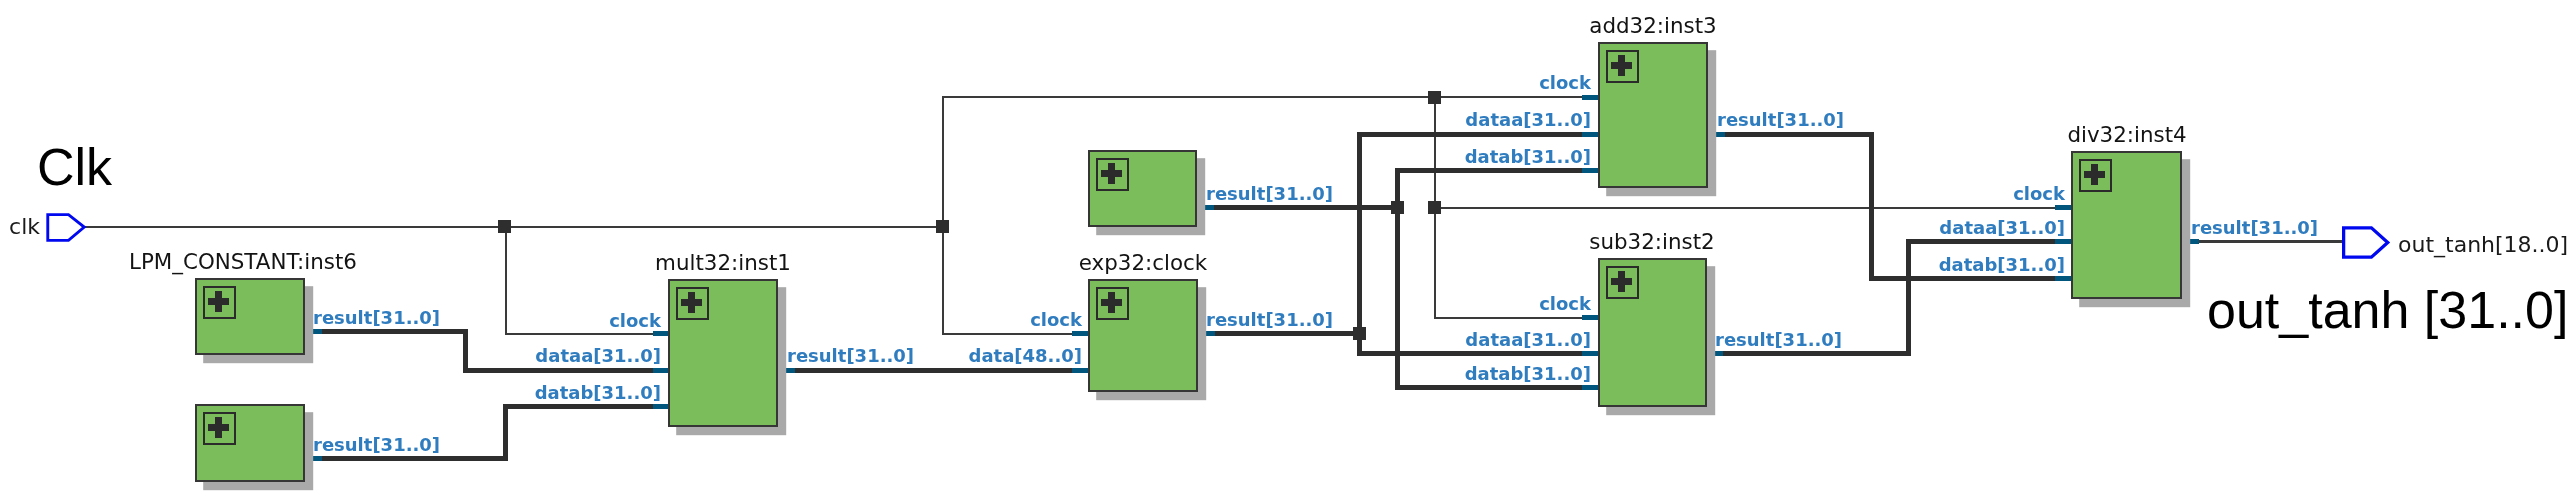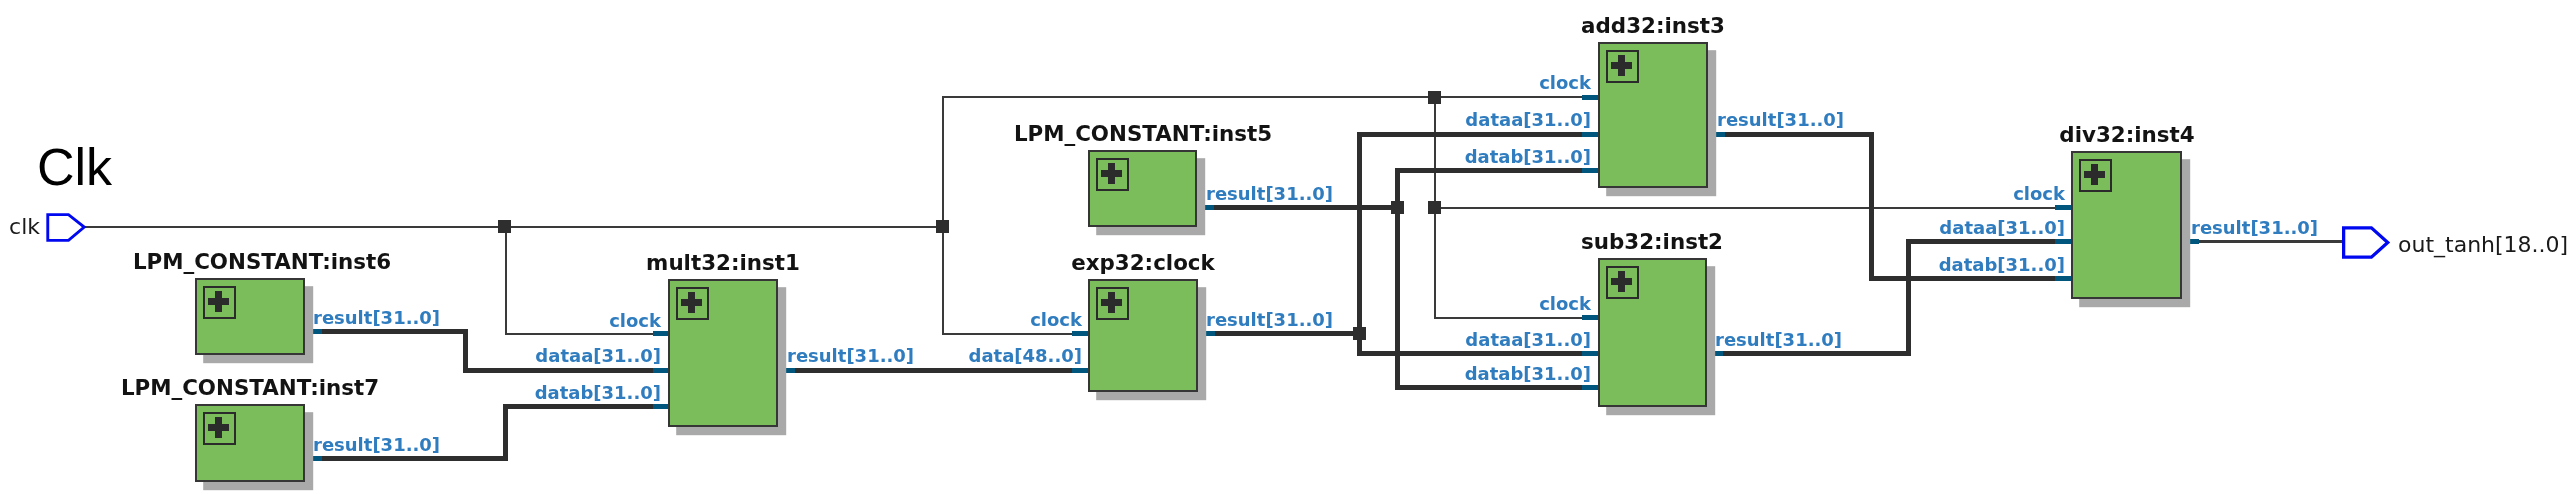--- a/index.html
+++ b/index.html
@@ -4,21 +4,21 @@
 <style>
   html,body{margin:0;padding:0;background:#ffffff;}
   #canvas{position:relative;width:2576px;height:499px;background:#ffffff;overflow:hidden;
           font-family:"DejaVu Sans","Liberation Sans",sans-serif;}
   .block{position:absolute;background:#7CBD5B;border:2.5px solid #363636;box-sizing:border-box;
          box-shadow:8.2px 8.2px 0 0 #A9A9A9;}
   .plus-box{position:absolute;top:5.8px;left:5.8px;width:33px;height:33px;border:2.5px solid #2b2b2b;
             box-sizing:border-box;}
   .plus-h{position:absolute;left:3.3px;top:10.7px;width:21.4px;height:6.6px;background:#2b2b2b;}
   .plus-v{position:absolute;left:10.7px;top:3.3px;width:6.6px;height:21.4px;background:#2b2b2b;}
-  .title{position:absolute;transform:translateX(-50%);font-size:21.4px;font-weight:700;color:#131313;
+  .title{position:absolute;transform:translateX(-50%);font-size:21.4px;font-weight:400;color:#131313;
          white-space:nowrap;letter-spacing:0px;}
   .plabel{position:absolute;font-size:18px;font-weight:700;color:#2F7CBF;white-space:nowrap;line-height:20px;}
   .plabel.in{text-align:right;}
   .wire{position:absolute;background:#3a3a3a;}
   .bus{position:absolute;background:#2e2e2e;}
   .stub{position:absolute;width:33px;height:5px;background:#01567E;}
   .junction{position:absolute;width:13px;height:13px;background:#2e2e2e;}
   .pin-label-small{position:absolute;font-size:22px;font-weight:400;color:#1a1a1a;white-space:nowrap;}
   .pin-label-big{position:absolute;font-size:52px;font-weight:400;color:#000;white-space:nowrap;
                  font-family:"Liberation Sans","DejaVu Sans",sans-serif;}
@@ -93,51 +93,49 @@
   <div class="stub" style="left:2055px;top:239px"></div>
   <div class="stub" style="left:2055px;top:276px"></div>
   <div class="stub" style="left:2166px;top:239px"></div>
 
   <div class="block" style="left:195px;top:278px;width:110px;height:77px">
     <div class="plus-box">
         <div class="plus-h"></div>
         <div class="plus-v"></div>
       </div>
   </div>
-  <div class="title" style="left:262px;top:249px">LPM_CONSTANT:inst6</div>
+  <div class="title" style="left:243px;top:249px">LPM_CONSTANT:inst6</div>
   <div class="plabel" style="left:313px;top:308px">result[31..0]</div>
 
   <div class="block" style="left:195px;top:404px;width:110px;height:78px">
     <div class="plus-box">
         <div class="plus-h"></div>
         <div class="plus-v"></div>
       </div>
   </div>
-  <div class="title" style="left:250px;top:375px">LPM_CONSTANT:inst7</div>
   <div class="plabel" style="left:313px;top:435px">result[31..0]</div>
 
   <div class="block" style="left:668px;top:279px;width:110px;height:148px">
     <div class="plus-box">
         <div class="plus-h"></div>
         <div class="plus-v"></div>
       </div>
   </div>
   <div class="title" style="left:723px;top:250px">mult32:inst1</div>
   <div class="plabel in" style="right:1915px;top:311px">clock</div>
   <div class="plabel in" style="right:1915px;top:346px">dataa[31..0]</div>
   <div class="plabel in" style="right:1915px;top:383px">datab[31..0]</div>
   <div class="plabel" style="left:787px;top:346px">result[31..0]</div>
 
   <div class="block" style="left:1088px;top:150px;width:109px;height:77px">
     <div class="plus-box">
         <div class="plus-h"></div>
         <div class="plus-v"></div>
       </div>
   </div>
-  <div class="title" style="left:1143px;top:121px">LPM_CONSTANT:inst5</div>
   <div class="plabel" style="left:1206px;top:184px">result[31..0]</div>
 
   <div class="block" style="left:1088px;top:279px;width:110px;height:113px">
     <div class="plus-box">
         <div class="plus-h"></div>
         <div class="plus-v"></div>
       </div>
   </div>
   <div class="title" style="left:1143px;top:250px">exp32:clock</div>
   <div class="plabel in" style="right:1494px;top:310px">clock</div>
@@ -183,15 +181,16 @@
   <svg class="pin" style="left:46px;top:213px" width="40" height="29" viewBox="0 0 48 35">
     <polygon points="2,2 27,2 46,17 27,33 2,33" fill="#ffffff" stroke="#0008F0" stroke-width="3.5"></polygon>
   </svg>
   <div class="pin-label-small" style="right:2536px;top:214px">clk</div>
   <div class="pin-label-big" style="left:37px;top:137px">Clk</div>
 
   <svg class="pin" style="left:2342px;top:226px" width="49" height="33" viewBox="0 0 60 40">
     <polygon points="2,2 36,2 56,20 36,38 2,38" fill="#ffffff" stroke="#0008F0" stroke-width="4"></polygon>
   </svg>
   <div class="pin-label-small" style="left:2398px;top:232px">out_tanh[18..0]</div>
+  <div class="pin-label-big" style="left:2207px;top:280px">out_tanh [31..0]</div>
 
 </div>
 
 
 </body></html>

